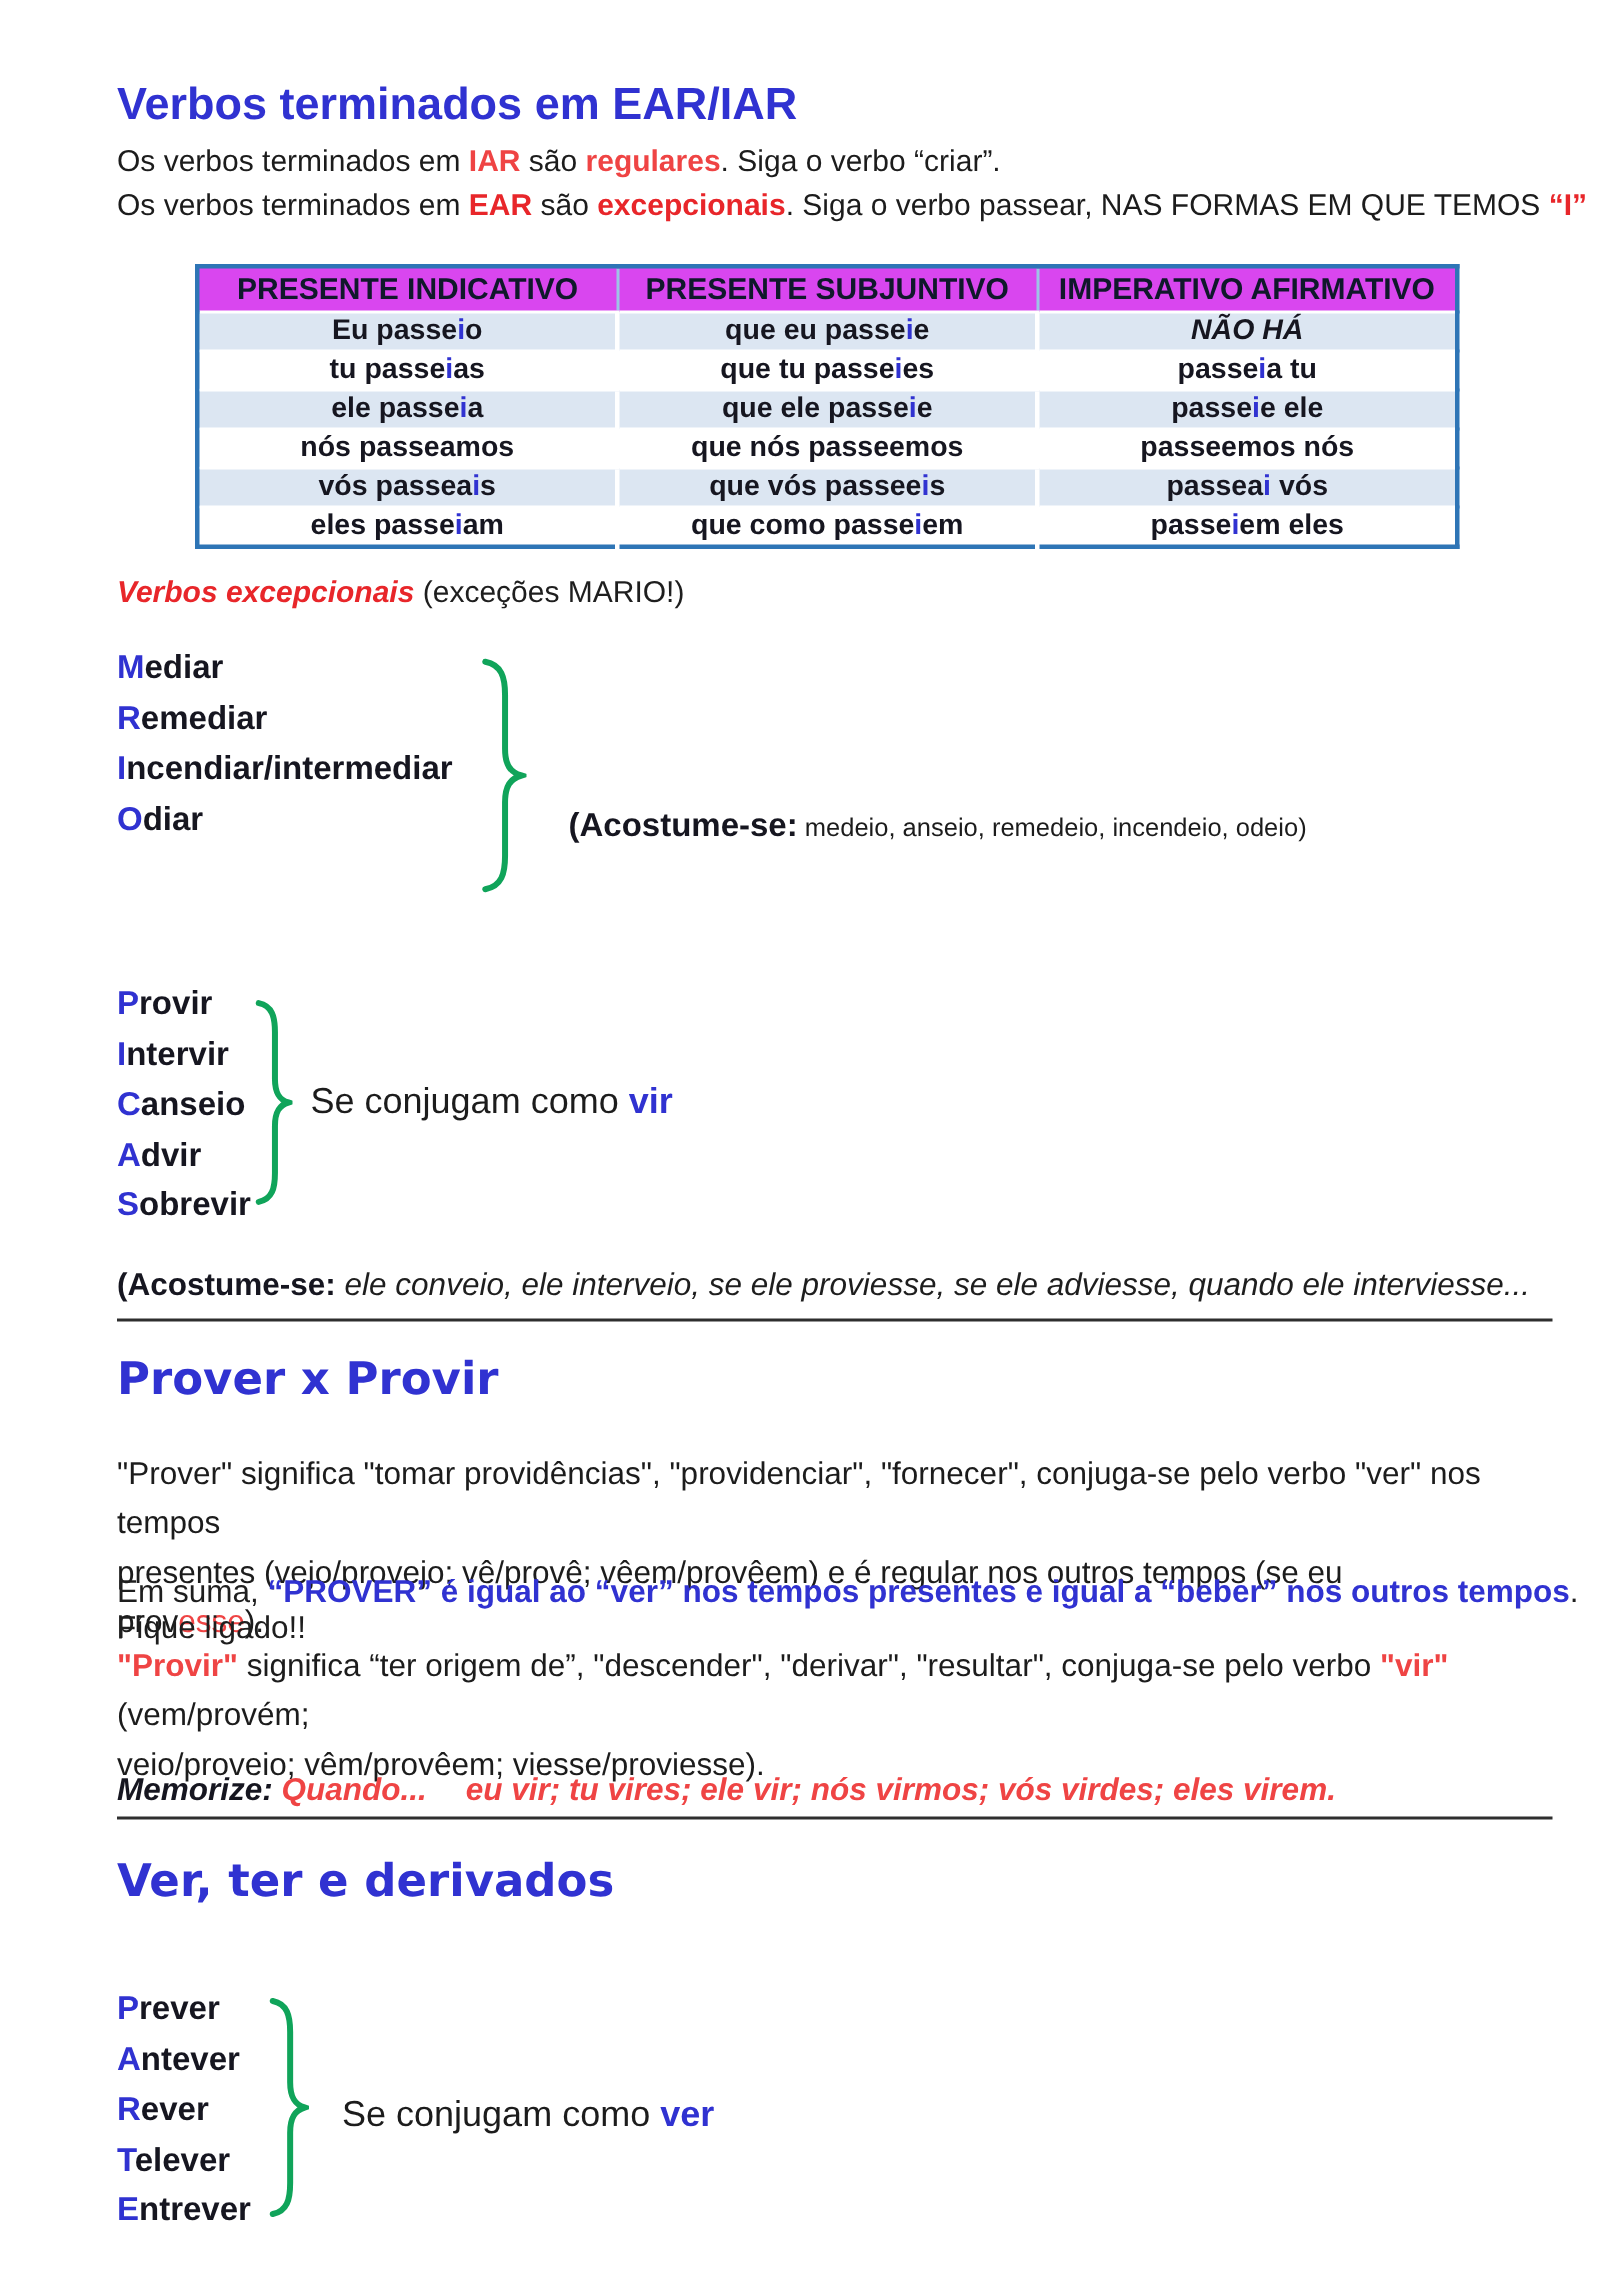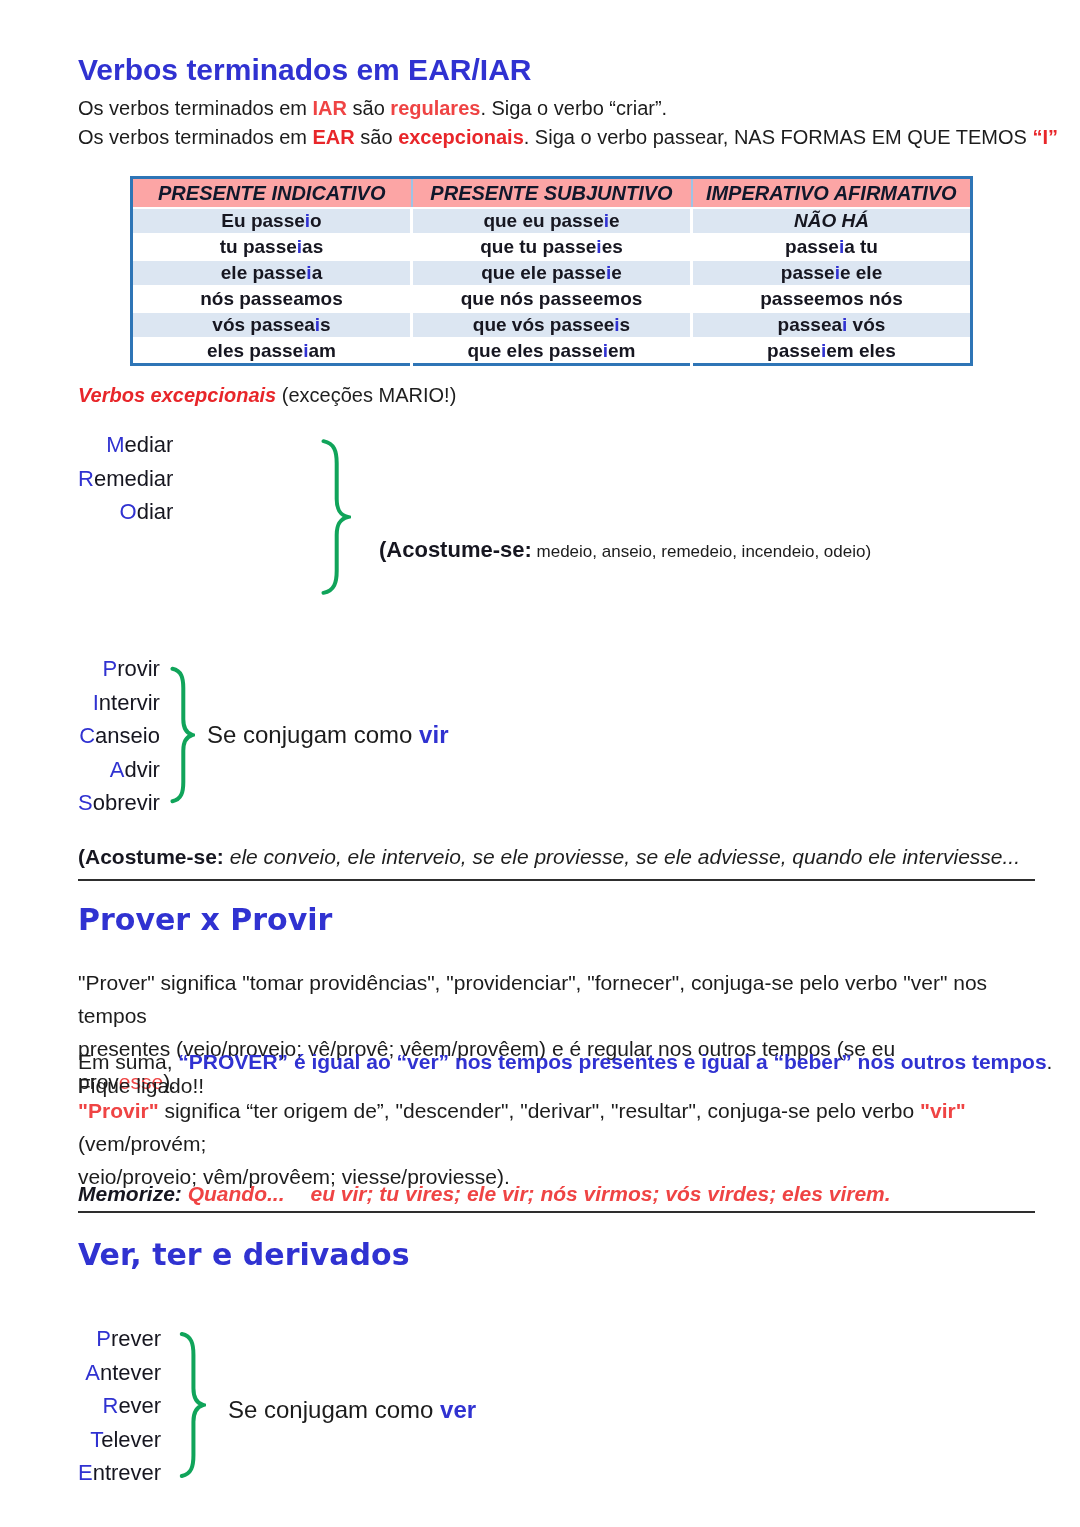--- a/index.html
+++ b/index.html
@@ -10,29 +10,29 @@
   .i{font-style:italic;}
   .blue{color:#3032d1;}
   .red{color:#e8262a;}
   .green{color:#ef4444;}
   .h1{left:78px;top:52px;font-size:30px;line-height:36px;font-weight:bold;color:#3032d1;}
   .h2{font-size:30px;line-height:38px;font-weight:bold;color:#3032d1;
       font-family:"DejaVu Sans",sans-serif;}
   .intro{left:78px;top:94px;font-size:20px;line-height:29px;color:#1c1c1c;}
   table.conj{position:absolute;left:130px;top:176px;width:843px;table-layout:fixed;
              border-collapse:collapse;border:3px solid #2e75b6;}
-  .conj th{background:#fca5a5;height:28px;font-size:20px;font-weight:bold;color:#10182b;
-           text-align:center;padding:0;border-left:2px solid #9dc3e6;font-style:italic;}
+  .conj th{background:#d946ef;height:28px;font-size:20px;font-weight:bold;color:#10182b;
+           text-align:center;padding:0;border-left:2px solid #9dc3e6;}
   .conj td{height:22px;font-size:19px;font-weight:bold;color:#161620;text-align:center;
            padding:1px 0;border-top:2px solid #ffffff;border-left:3px solid #ffffff;}
   .conj th:first-child,.conj td:first-child{border-left:none;}
   .conj tbody tr:nth-child(odd) td{background:#dce6f2;}
   .conj tbody tr:nth-child(even) td{background:#ffffff;}
   .noha{font-style:italic;}
-  .vlist{font-size:22px;font-weight:normal;line-height:33.5px;color:#161620;text-align:right;}
+  .vlist{font-size:22px;font-weight:bold;line-height:33.5px;color:#161620;}
   .lbl20{font-size:20px;}
   .rule24{font-size:24px;color:#1c1c1c;}
   .note-big{font-size:22px;font-weight:bold;color:#161620;}
   .note-small{font-size:17px;font-weight:normal;color:#1c1c1c;}
   .para{font-size:21px;line-height:33px;color:#1c1c1c;}
   .divider{height:2px;background:#2e2e2e;}
   .brace{position:absolute;}
   .brace svg{display:block;width:100%;height:100%;}
   .brace path{stroke:#10a45a;stroke-width:4;fill:none;stroke-linecap:round;
               vector-effect:non-scaling-stroke;}
@@ -80,31 +80,32 @@
         <td><span>que nós passeemos</span><span class="blue"></span><span></span></td>
         <td><span>passeemos nós</span><span class="blue"></span><span></span></td>
       </tr>
       <tr>
         <td><span>vós passea</span><span class="blue">i</span><span>s</span></td>
         <td><span>que vós passee</span><span class="blue">i</span><span>s</span></td>
         <td><span>passea</span><span class="blue">i</span><span> vós</span></td>
       </tr>
       <tr>
         <td><span>eles passe</span><span class="blue">i</span><span>am</span></td>
-        <td><span>que eles passe</span><span class="blue">i</span><span>em</span></td>
+        <td><span>que como passe</span><span class="blue">i</span><span>em</span></td>
         <td><span>passe</span><span class="blue">i</span><span>em eles</span></td>
       </tr>
     </tbody>
   </table>
 
   <div class="abs lbl20" style="left:78px;top:384px;"><span class="red b i">Verbos excepcionais</span><span> (exceções MARIO!)</span></div>
 
   <div class="abs vlist" style="left:78px;top:428px;">
     <div><span class="blue">M</span><span>ediar</span></div>
     <div><span class="blue">R</span><span>emediar</span></div>
+    <div><span class="blue">I</span><span>ncendiar/intermediar</span></div>
     <div><span class="blue">O</span><span>diar</span></div>
   </div>
 
   <div class="brace" style="left:318px;top:438px;width:33px;height:158px;">
     <svg viewBox="0 0 30 150" preserveAspectRatio="none">
         <path d="M5 3 C15 5 17 13 17 24 L17 58 C17 68 20 73 27 75 C20 77 17 82 17 92 L17 126 C17 137 15 145 5 147"></path>
       </svg>
   </div>
 
 

